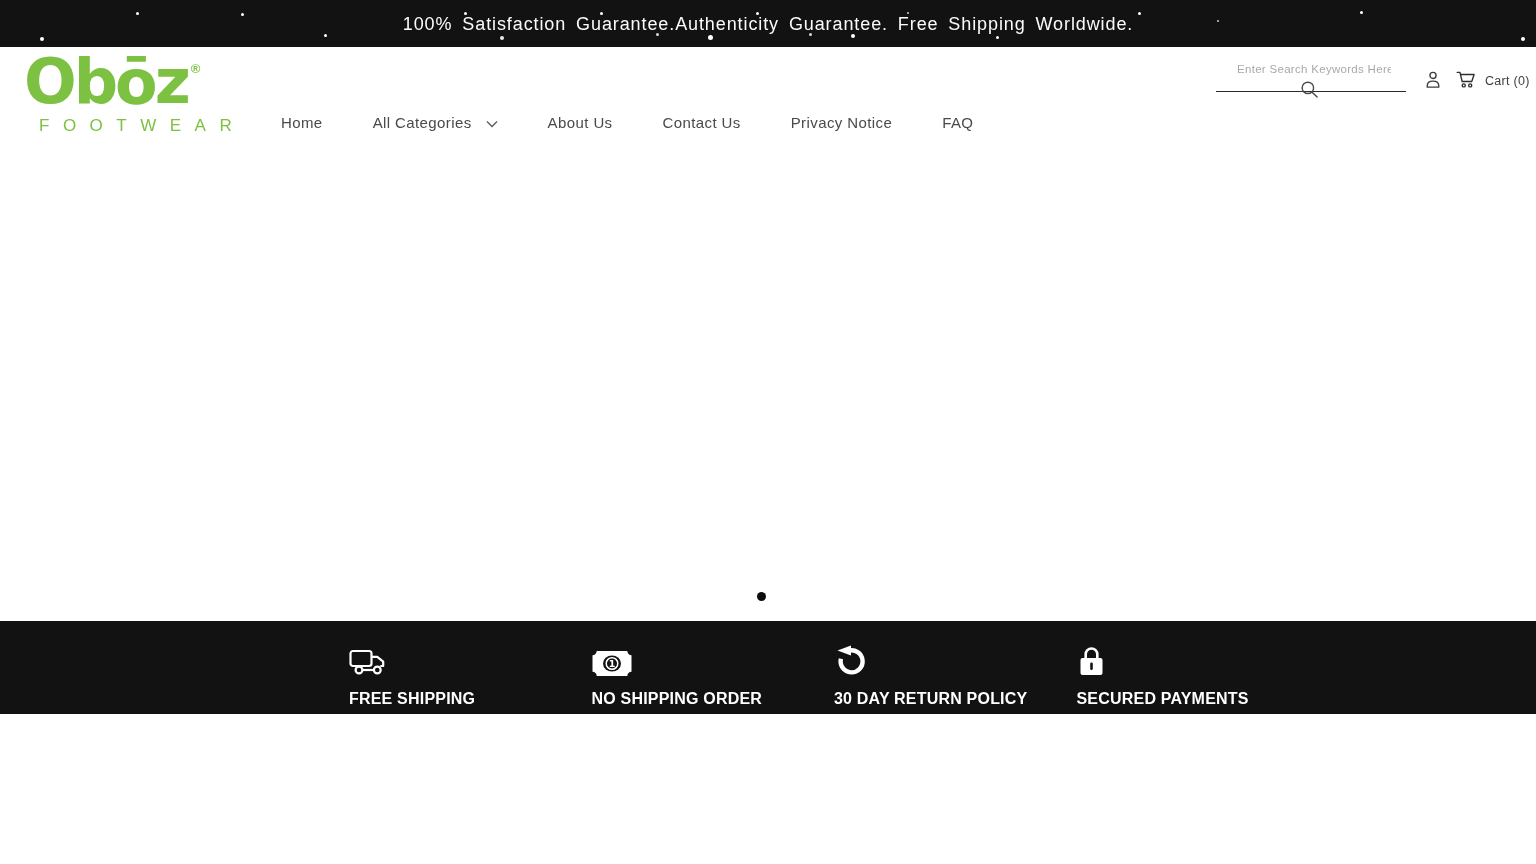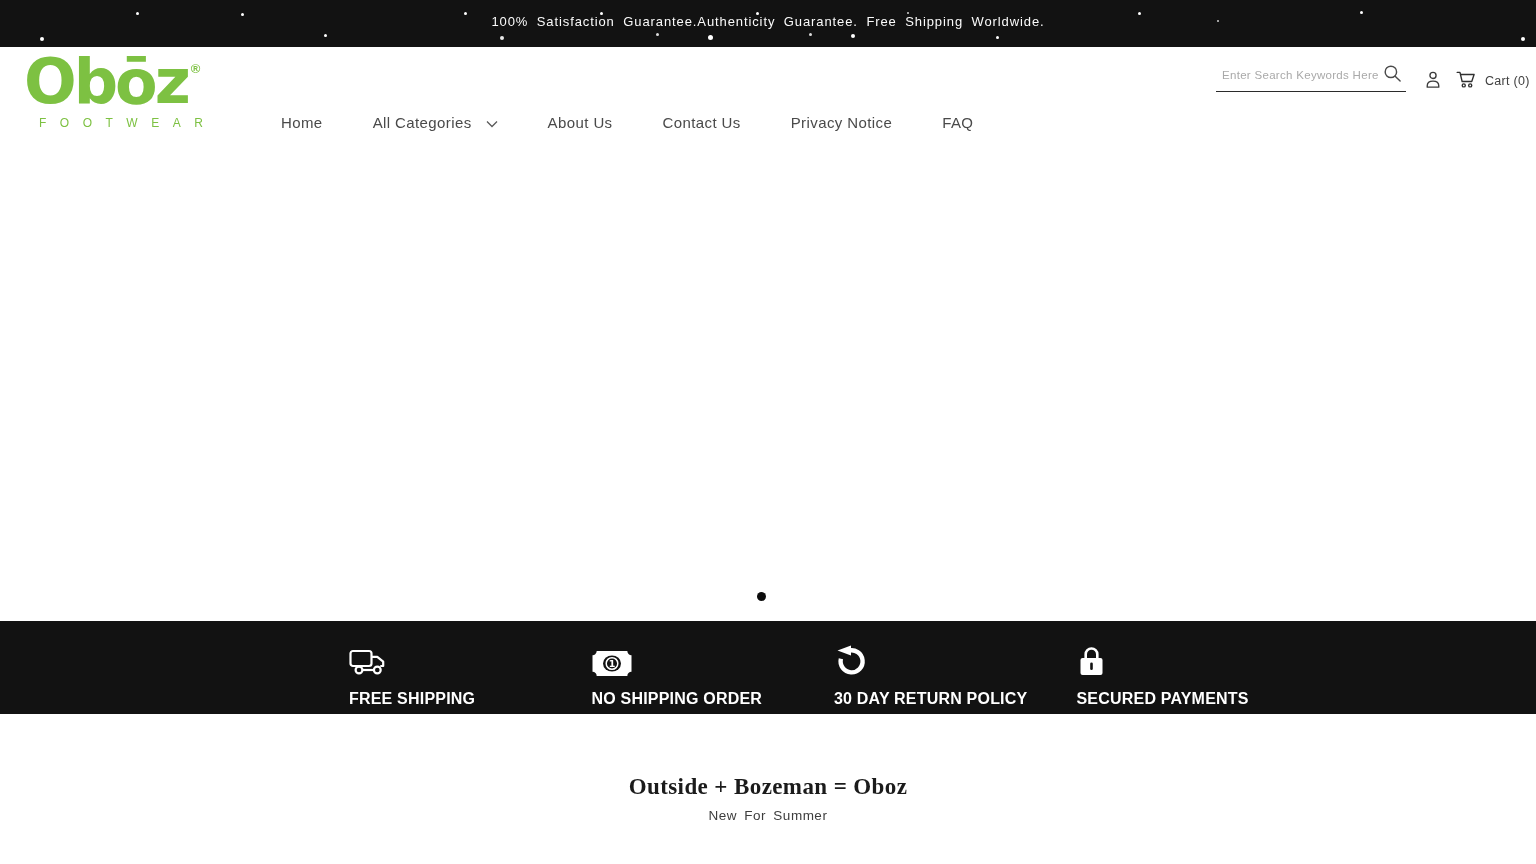--- a/index.html
+++ b/index.html
@@ -11,48 +11,48 @@
   }
   .page { position:absolute; inset:0; }
 
   
   .announcement {
     position:absolute; top:0; left:0; width:100%; height:47px;
     background:#121212; overflow:hidden;
   }
   .announcement-text {
     position:absolute; top:14px; width:100%; text-align:center;
-    color:#fbfbfb; font-size:13px; font-weight:300;
+    color:#fbfbfb; font-size:18px; font-weight:300;
     letter-spacing:0.9px; word-spacing:4px;
   }
   .star { position:absolute; background:#fff; border-radius:50%; }
 
   
   .header { position:absolute; top:47px; left:4px; width:100%; height:101px; background:#fff; }
   .logo { position:absolute; left:20px; top:2px; cursor:pointer; }
   .logo-word {
     font-family:"DejaVu Sans", sans-serif; font-weight:bold;
     font-size:62px; line-height:66px; color:#7dc142; letter-spacing:-3px;
   }
   .logo-reg { font-size:13px; font-weight:bold; color:#7dc142; vertical-align:30px; letter-spacing:0; margin-left:3px; }
   .logo-tagline {
-    color:#7dc142; font-size:12px; font-weight:400;
+    color:#7dc142; font-size:17px; font-weight:400;
     letter-spacing:13.5px; padding-left:15px; margin-top:1px; white-space:nowrap;
   }
   .nav {
     position:absolute; left:277px; top:28px; display:flex; gap:50px;
     align-items:center; font-size:15px; font-weight:400; color:#4a4a4a;
     letter-spacing:0.4px; white-space:nowrap;margin-top:39px;
   }
   .nav-item { cursor:pointer; display:flex; align-items:center; }
   .chevron { margin-left:14px; margin-top:3px; display:inline-flex; }
 
   .search-wrap {
     position:absolute; left:1212px; top:16px; width:190px; height:29px;
-    border-bottom:1px solid #2b2b2b; display:flex; align-items:center;
+    border-bottom:1px solid #2b2b2b; display:flex; align-items:center;flex-direction:column;
   }
   .search-input {
     flex:1; border:none; outline:none; background:transparent;
     font-family:"Liberation Sans", sans-serif; font-size:11.5px; color:#555;
     letter-spacing:0.3px; padding:0 0 5px 6px;
   }
   .search-input::placeholder { color:#a9a9a9; opacity:1; }
   .icon-btn { background:none; border:none; cursor:pointer; display:flex; align-items:center; padding:0; }
   .search-btn { padding:0 4px 4px 0; }
   .account-btn { position:absolute; left:1420px; top:23px; }
@@ -236,18 +236,14 @@
             <rect x="3.5" y="13" width="22" height="17" rx="2" fill="#fff"></rect>
             <rect x="13.2" y="17.5" width="2.6" height="7.5" rx="1.3" fill="#121212"></rect>
           </svg>
         </div>
         <div class="feature-label">SECURED PAYMENTS</div>
       </div>
 
     </div>
   </div>
 
-  <div class="promo">
-    <h2 class="promo-title">Outside + Bozeman = Oboz</h2>
-    <div class="promo-subtitle">New For Summer</div>
-  </div>
 
 </div>
 
 </body></html>

